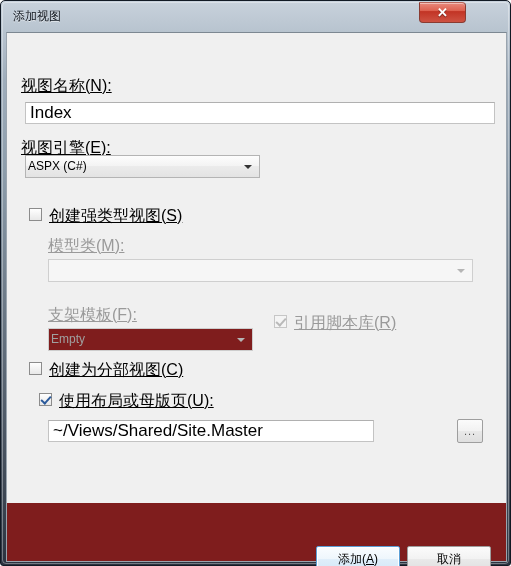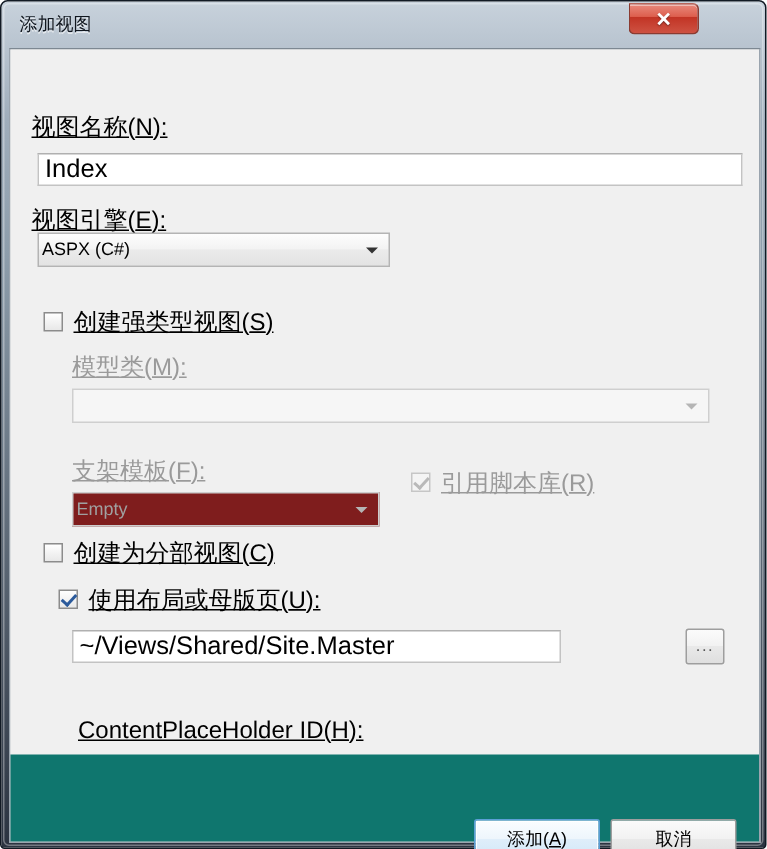--- a/index.html
+++ b/index.html
@@ -103,21 +103,21 @@
     box-sizing: border-box;
     background: #f0f0f0;
   }
 
   .footer {
     position: absolute;
     left: 0;
     top: 470px;
     width: 499px;
     height: 58px;
-    background: #0f766e;
+    background: #7f1d1d;
     box-sizing: border-box;
   }
 
   
   .label {
     position: absolute;
     font-size: 16px;
     color: #000000;
     white-space: nowrap;
     line-height: 15px;
@@ -290,21 +290,20 @@
       </div>
 
       <div class="checkrow" style="left:32px; top:360px;">
         <span class="checkbox checked"></span>
         <span class="label" style="position:static;"><span>使用布局或母版页(</span><u>U</u><span>):</span></span>
       </div>
 
       <div class="textbox" style="left:41px; top:387px; width:326px; height:22px;">~/Views/Shared/Site.Master</div>
       <div class="btn ellipsis" style="left:450px; top:386px; width:26px; height:24px; line-height:22px;">...</div>
 
-      <div class="label" style="left:45px; top:447px;"><span>ContentPlaceHolder ID(</span><u>H</u><span>):</span></div>
       <div class="textbox" style="left:41px; top:471px; width:447px; height:22px;">MainContent</div>
     </div>
 
     <div class="footer">
       <div class="btn default" style="left:309px; top:43px; width:84px; height:27px; line-height:25px;"><span>添加(</span><u>A</u><span>)</span></div>
       <div class="btn" style="left:400px; top:43px; width:84px; height:27px; line-height:25px;">取消</div>
     </div>
   </div>
 </div>
 

